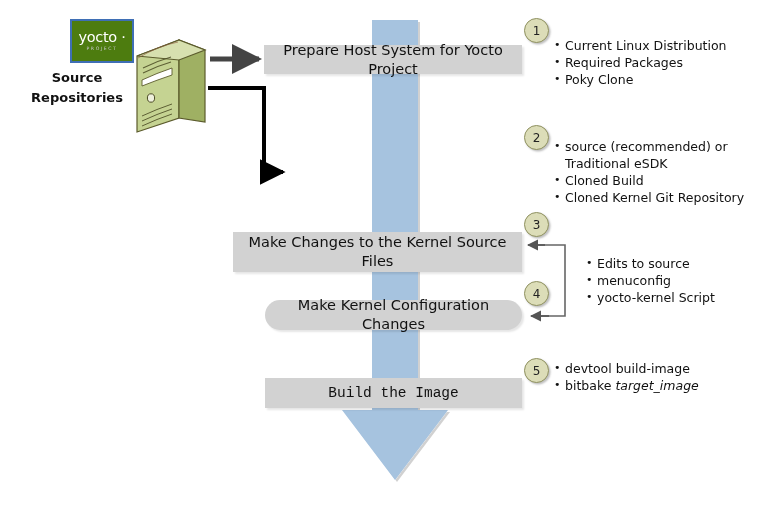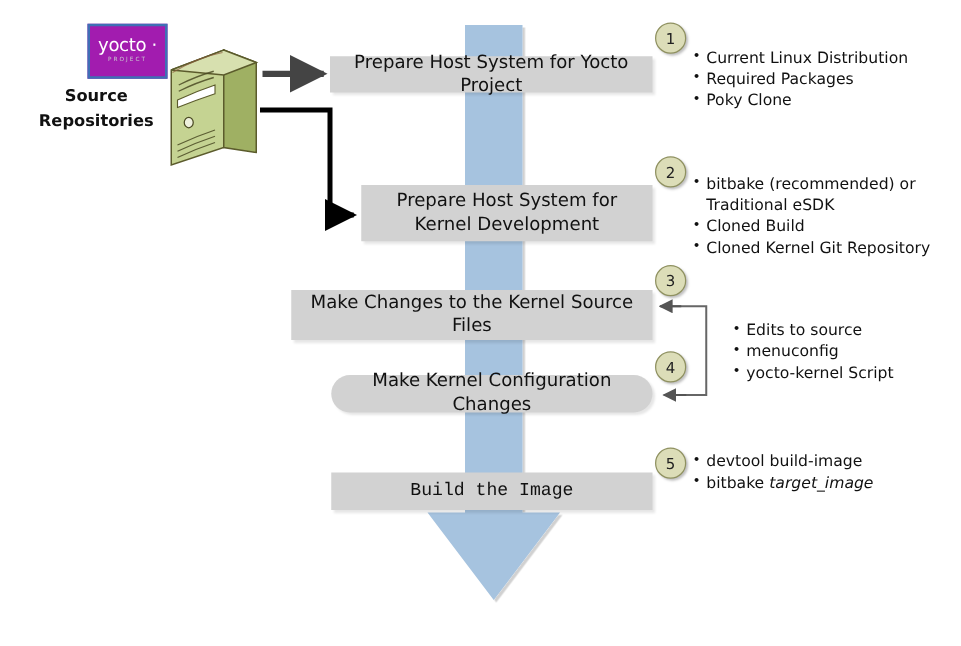--- a/index.html
+++ b/index.html
@@ -20,21 +20,21 @@
     position: relative;
     width: 769px;
     height: 517px;
   }
   .abs { position: absolute; }
 
   
   #yocto-logo {
     left: 70px; top: 19px;
     width: 64px; height: 44px;
-    background: #a21caf;
+    background: #4d7c0f;
     border: 2px solid #3f6fb5;
     box-sizing: border-box;
     display: flex;
     flex-direction: column;
     align-items: center;
     justify-content: center;
   }
   #yocto-logo .yl-main {
     color: #ffffff;
     font-size: 14.5px;
@@ -215,39 +215,38 @@
     <line x1="210" y1="59" x2="259" y2="59" stroke="#444444" stroke-width="5" marker-end="url(#arrowDark)"></line>
 
     <path d="M 208 88 L 264 88 L 264 172 L 283 172" stroke="#000000" stroke-width="4" fill="none" stroke-linejoin="miter" marker-end="url(#arrowBlack)"></path>
 
     <path d="M 529 245 L 565 245 L 565 316 L 533 316" stroke="#666666" stroke-width="1.6" fill="none"></path>
     <path d="M 545 245 L 528 245" stroke="#555555" stroke-width="1.6" fill="none" marker-end="url(#arrowGray)"></path>
     <path d="M 549 316 L 531 316" stroke="#555555" stroke-width="1.6" fill="none" marker-end="url(#arrowGray)"></path>
   </svg>
 
   <div class="abs proc-box" id="box-1">Prepare Host System for Yocto Project</div>
-  <div class="abs proc-box" id="box-2">Prepare Host System for Kernel Development</div>
   <div class="abs proc-box" id="box-3">Make Changes to the Kernel Source Files</div>
   <div class="abs proc-box" id="box-4">Make Kernel Configuration Changes</div>
   <div class="abs proc-box" id="box-5">Build the Image</div>
 
   <div class="abs step-badge" id="badge-1">1</div>
   <div class="abs step-badge" id="badge-2">2</div>
   <div class="abs step-badge" id="badge-3">3</div>
   <div class="abs step-badge" id="badge-4">4</div>
   <div class="abs step-badge" id="badge-5">5</div>
 
   <div class="abs bullets" id="bullets-1">
     <div class="bl">Current Linux Distribution</div>
     <div class="bl">Required Packages</div>
     <div class="bl">Poky Clone</div>
   </div>
 
   <div class="abs bullets" id="bullets-2">
-    <div class="bl">bitbake (recommended) or</div>
+    <div class="bl">source (recommended) or</div>
     <div class="cont">Traditional eSDK</div>
     <div class="bl">Cloned Build</div>
     <div class="bl">Cloned Kernel Git Repository</div>
   </div>
 
   <div class="abs bullets" id="bullets-3">
     <div class="bl">Edits to source</div>
     <div class="bl">menuconfig</div>
     <div class="bl">yocto-kernel Script</div>
   </div>

